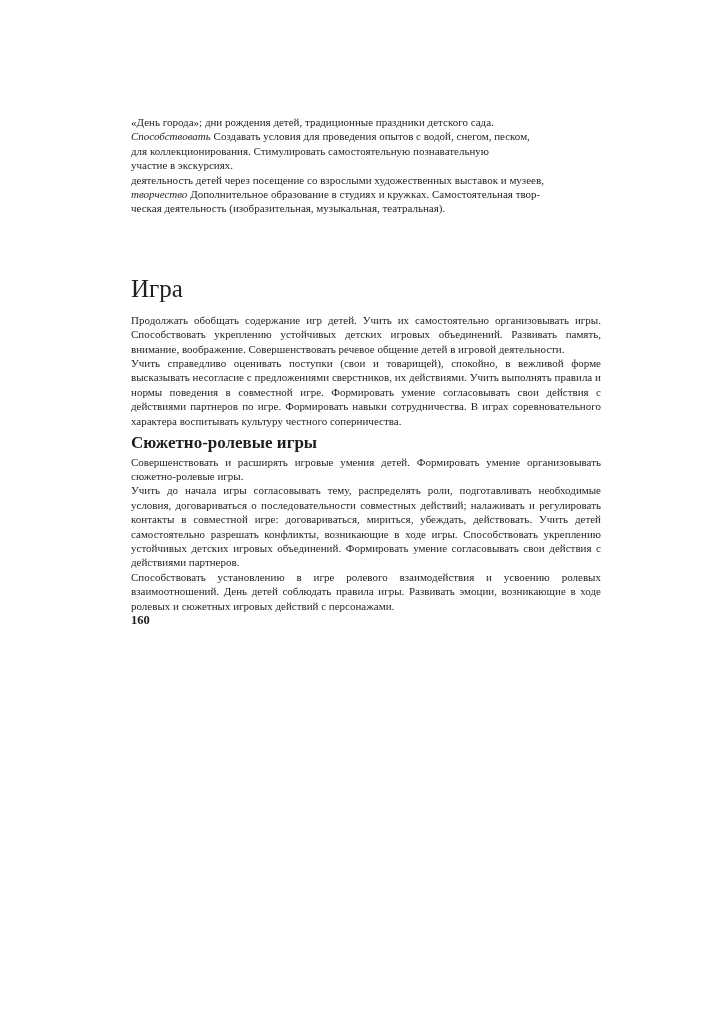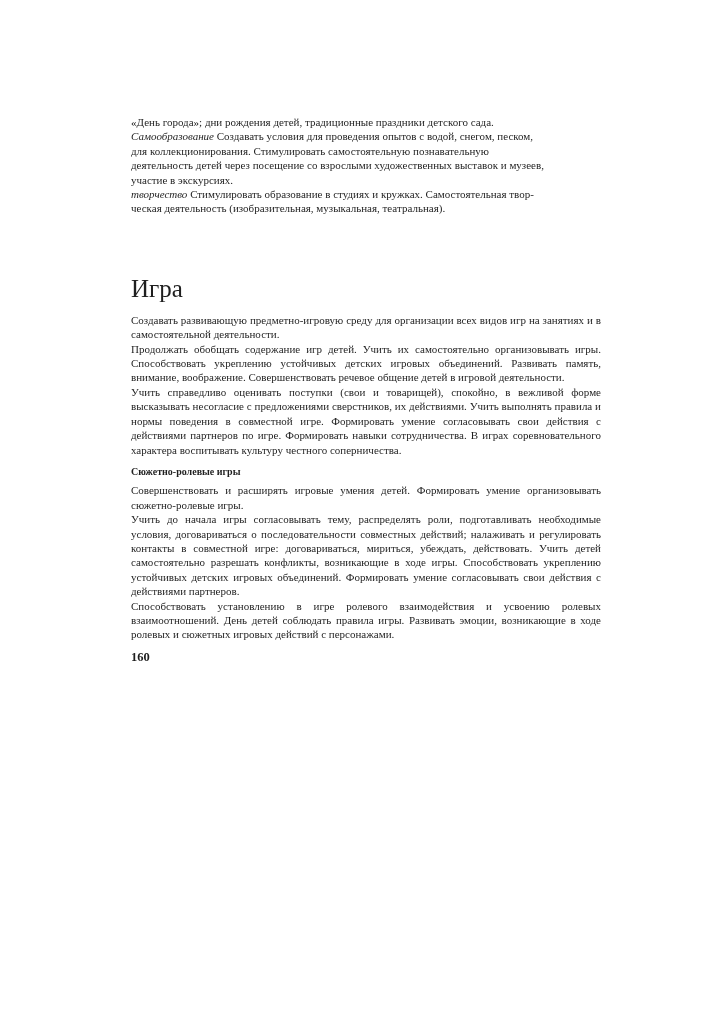--- a/index.html
+++ b/index.html
@@ -38,55 +38,53 @@
     line-height: 28px;
     margin: 59px 0 10px 0;
   }
   .body-par {
     margin: 0;
     font-size: 11px;
     line-height: 14.4px;
     text-align: justify;
   }
   .sub-heading {
-    font-size: 10px;
+    font-size: 17px;
     font-weight: 700;
     line-height: 14.4px;
     margin: 8px 0 4px 0;
   }
   .page-number {
-    margin-top: 8px;
     font-size: 12.5px;
     font-weight: 700;
   }
 </style>
 </head>
 <body>
 
 <div class="page-content">
 
   <div class="intro-block">
     <div class="intro-line">«День города»; дни рождения детей, традиционные праздники детского сада.</div>
     <div class="intro-line">
-      <span class="italic-lead">Самообразование</span>
+      <span class="italic-lead">Способствовать</span>
       <span>Создавать условия для проведения опытов с водой, снегом, песком,</span>
     </div>
     <div class="intro-line">для коллекционирования. Стимулировать самостоятельную познавательную</div>
+    <div class="intro-line">участие в экскурсиях.</div>
     <div class="intro-line">деятельность детей через посещение со взрослыми художественных выставок и музеев,</div>
-    <div class="intro-line">участие в экскурсиях.</div>
     <div class="intro-line">
       <span class="italic-lead">творчество</span>
-      <span>Стимулировать образование в студиях и кружках. Самостоятельная твор-</span>
+      <span>Дополнительное образование в студиях и кружках. Самостоятельная твор-</span>
     </div>
     <div class="intro-line">ческая деятельность (изобразительная, музыкальная, театральная).</div>
   </div>
 
   <h1 class="section-heading">Игра</h1>
 
-  <p class="body-par">Создавать развивающую предметно-игровую среду для организации всех видов игр на занятиях и в самостоятельной деятельности.</p>
   <p class="body-par">Продолжать обобщать содержание игр детей. Учить их самостоятельно организовывать игры. Способствовать укреплению устойчивых детских игровых объединений. Развивать память, внимание, воображение. Совершенствовать речевое общение детей в игровой деятельности.</p>
   <p class="body-par">Учить справедливо оценивать поступки (свои и товарищей), спокойно, в вежливой форме высказывать несогласие с предложениями сверстников, их действиями. Учить выполнять правила и нормы поведения в совместной игре. Формировать умение согласовывать свои действия с действиями партнеров по игре. Формировать навыки сотрудничества. В играх соревновательного характера воспитывать культуру честного соперничества.</p>
 
   <h2 class="sub-heading">Сюжетно-ролевые игры</h2>
 
   <p class="body-par">Совершенствовать и расширять игровые умения детей. Формировать умение организовывать сюжетно-ролевые игры.</p>
   <p class="body-par">Учить до начала игры согласовывать тему, распределять роли, подготавливать необходимые условия, договариваться о последовательности совместных действий; налаживать и регулировать контакты в совместной игре: договариваться, мириться, убеждать, действовать. Учить детей самостоятельно разрешать конфликты, возникающие в ходе игры. Способствовать укреплению устойчивых детских игровых объединений. Формировать умение согласовывать свои действия с действиями партнеров.</p>
   <p class="body-par">Способствовать установлению в игре ролевого взаимодействия и усвоению ролевых взаимоотношений. День детей соблюдать правила игры. Развивать эмоции, возникающие в ходе ролевых и сюжетных игровых действий с персонажами.</p>
 
   <div class="page-number">160</div>

